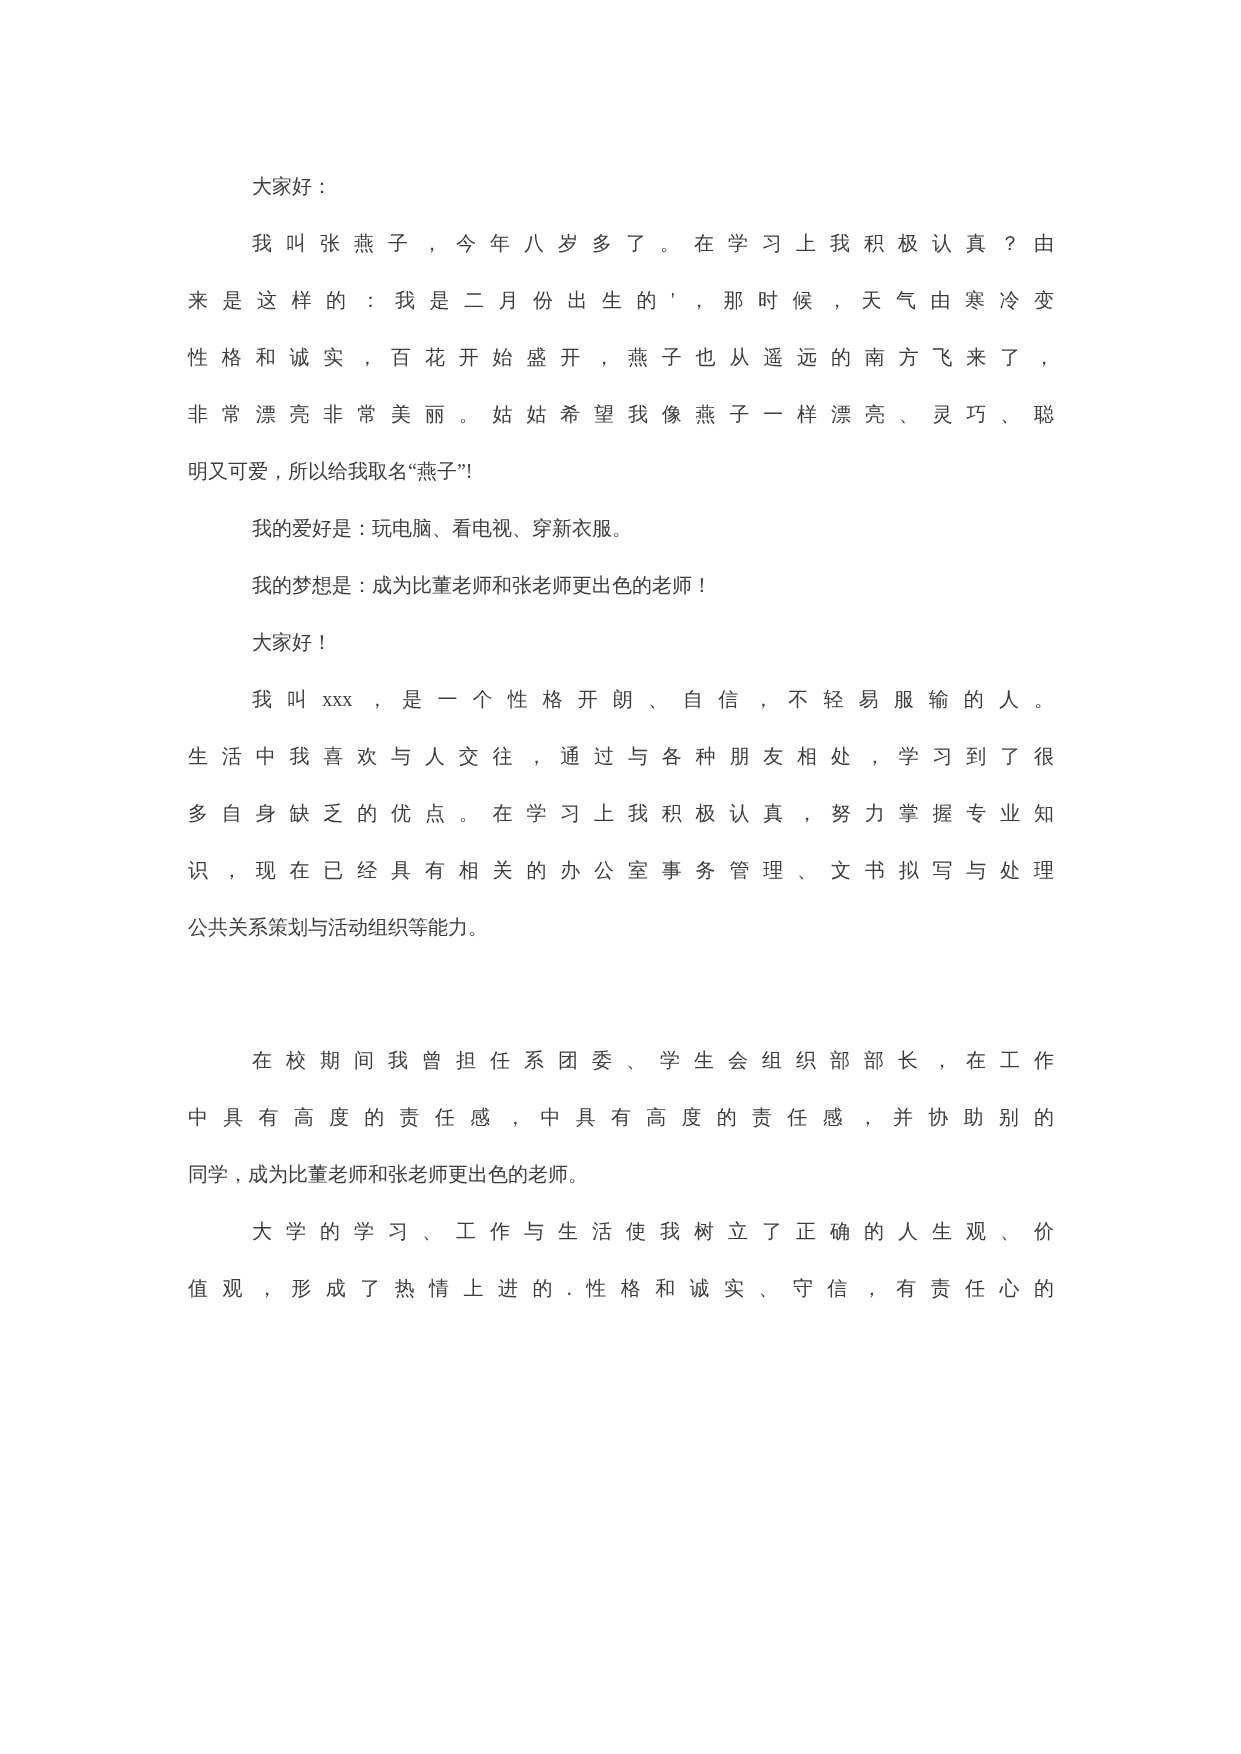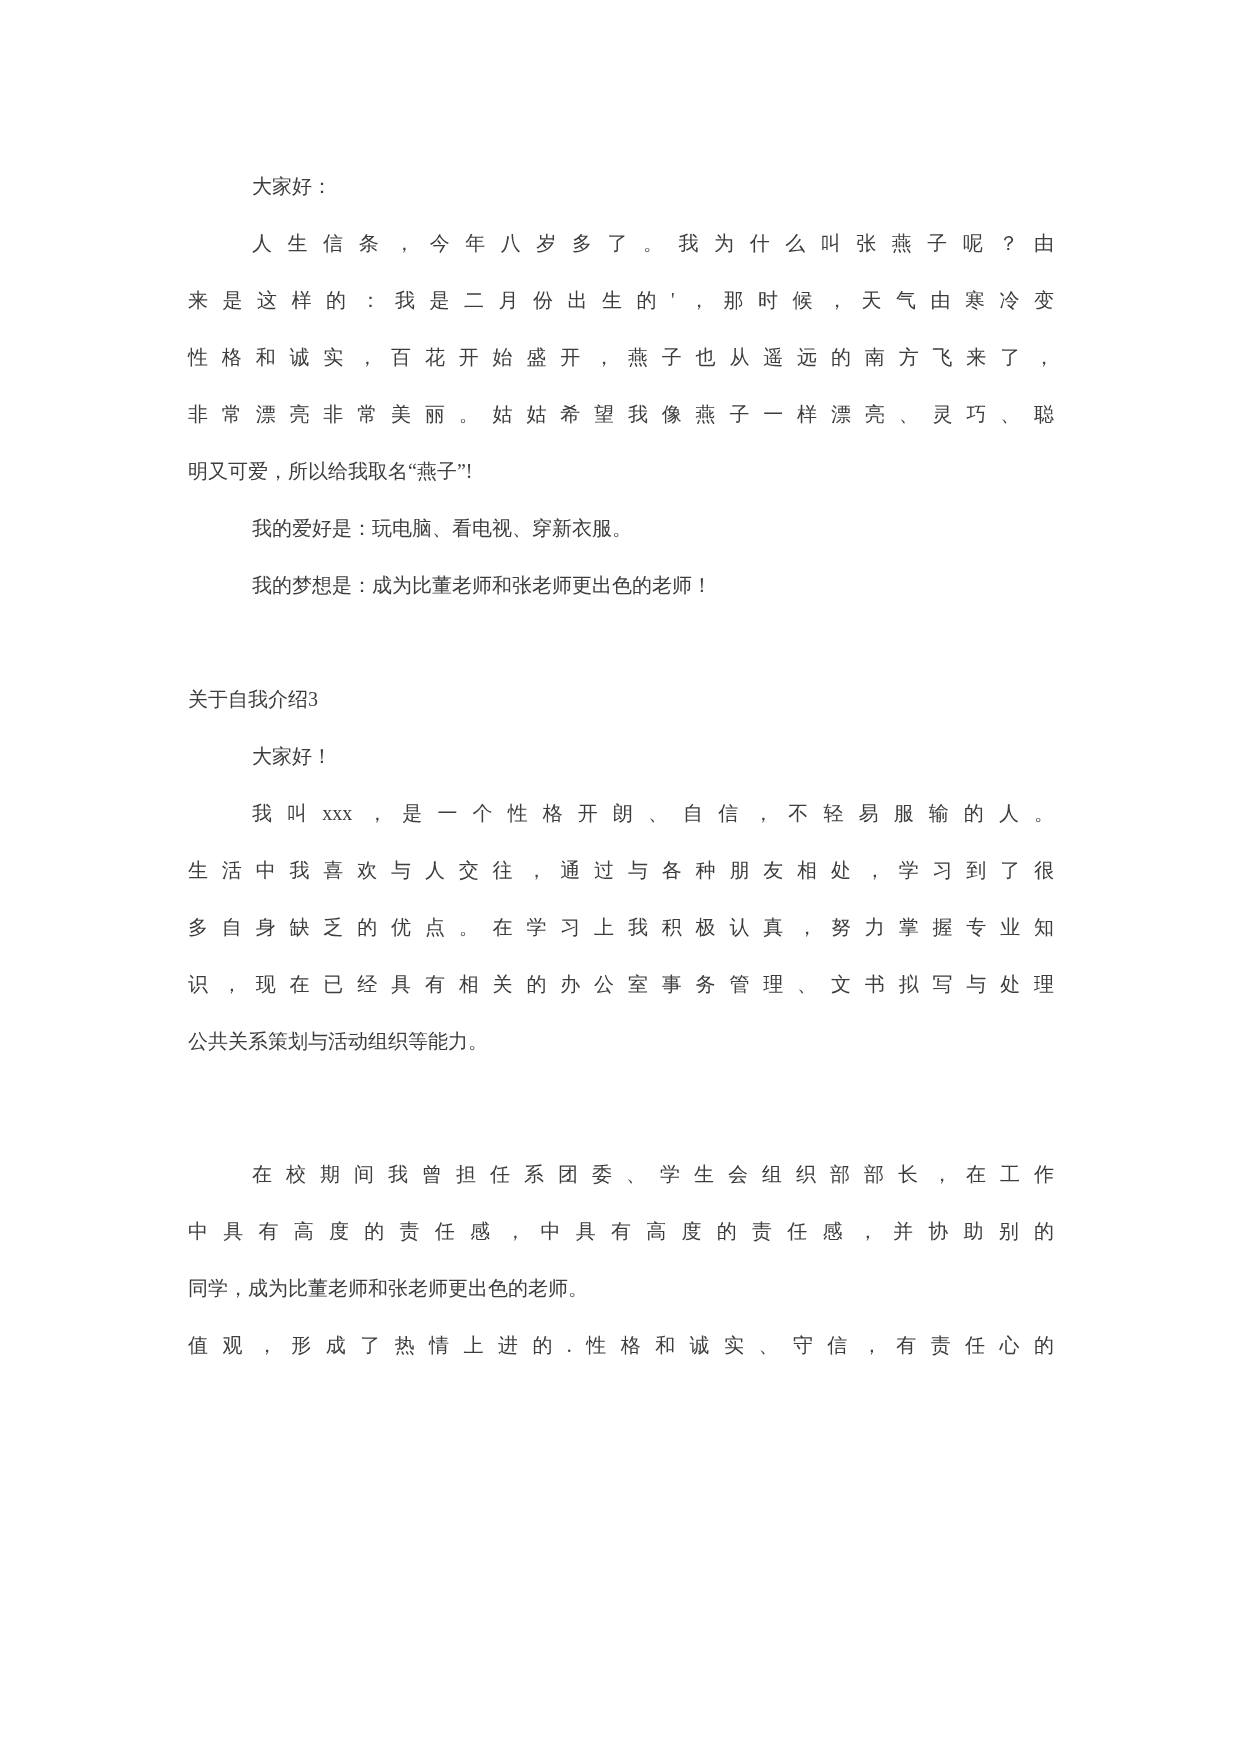--- a/index.html
+++ b/index.html
@@ -47,35 +47,35 @@
     margin-top: 76px;
   }
 </style>
 </head>
 <body>
 
 <div id="page">
   <div id="content">
 
     <div class="tline ind">大家好：</div>
-    <div class="tline ind fill">人生信条，今年八岁多了。我为什么叫张燕子呢？由</div>
+    <div class="tline ind fill">我叫张燕子，今年八岁多了。在学习上我积极认真？由</div>
     <div class="tline fill">来是这样的：我是二月份出生的'，那时候，天气由寒冷变</div>
     <div class="tline fill">性格和诚实，百花开始盛开，燕子也从遥远的南方飞来了，</div>
     <div class="tline fill">非常漂亮非常美丽。姑姑希望我像燕子一样漂亮、灵巧、聪</div>
     <div class="tline">明又可爱，所以给我取名“燕子”!</div>
     <div class="tline ind">我的爱好是：玩电脑、看电视、穿新衣服。</div>
     <div class="tline ind">我的梦想是：成为比董老师和张老师更出色的老师！</div>
 
-    <div class="tline gap1">关于自我介绍3</div>
     <div class="tline ind">大家好！</div>
     <div class="tline ind fill">我叫xxx，是一个性格开朗、自信，不轻易服输的人。</div>
     <div class="tline fill">生活中我喜欢与人交往，通过与各种朋友相处，学习到了很</div>
     <div class="tline fill">多自身缺乏的优点。在学习上我积极认真，努力掌握专业知</div>
     <div class="tline fill">识，现在已经具有相关的办公室事务管理、文书拟写与处理</div>
     <div class="tline">公共关系策划与活动组织等能力。</div>
 
     <div class="tline ind fill gap2">在校期间我曾担任系团委、学生会组织部部长，在工作</div>
     <div class="tline fill">中具有高度的责任感，中具有高度的责任感，并协助别的</div>
     <div class="tline">同学，成为比董老师和张老师更出色的老师。</div>
+    <div class="tline ind fill">大学的学习、工作与生活使我树立了正确的人生观、价</div>
     <div class="tline fill">值观，形成了热情上进的.性格和诚实、守信，有责任心的</div>
 
   </div>
 </div>
 
 </body></html>

